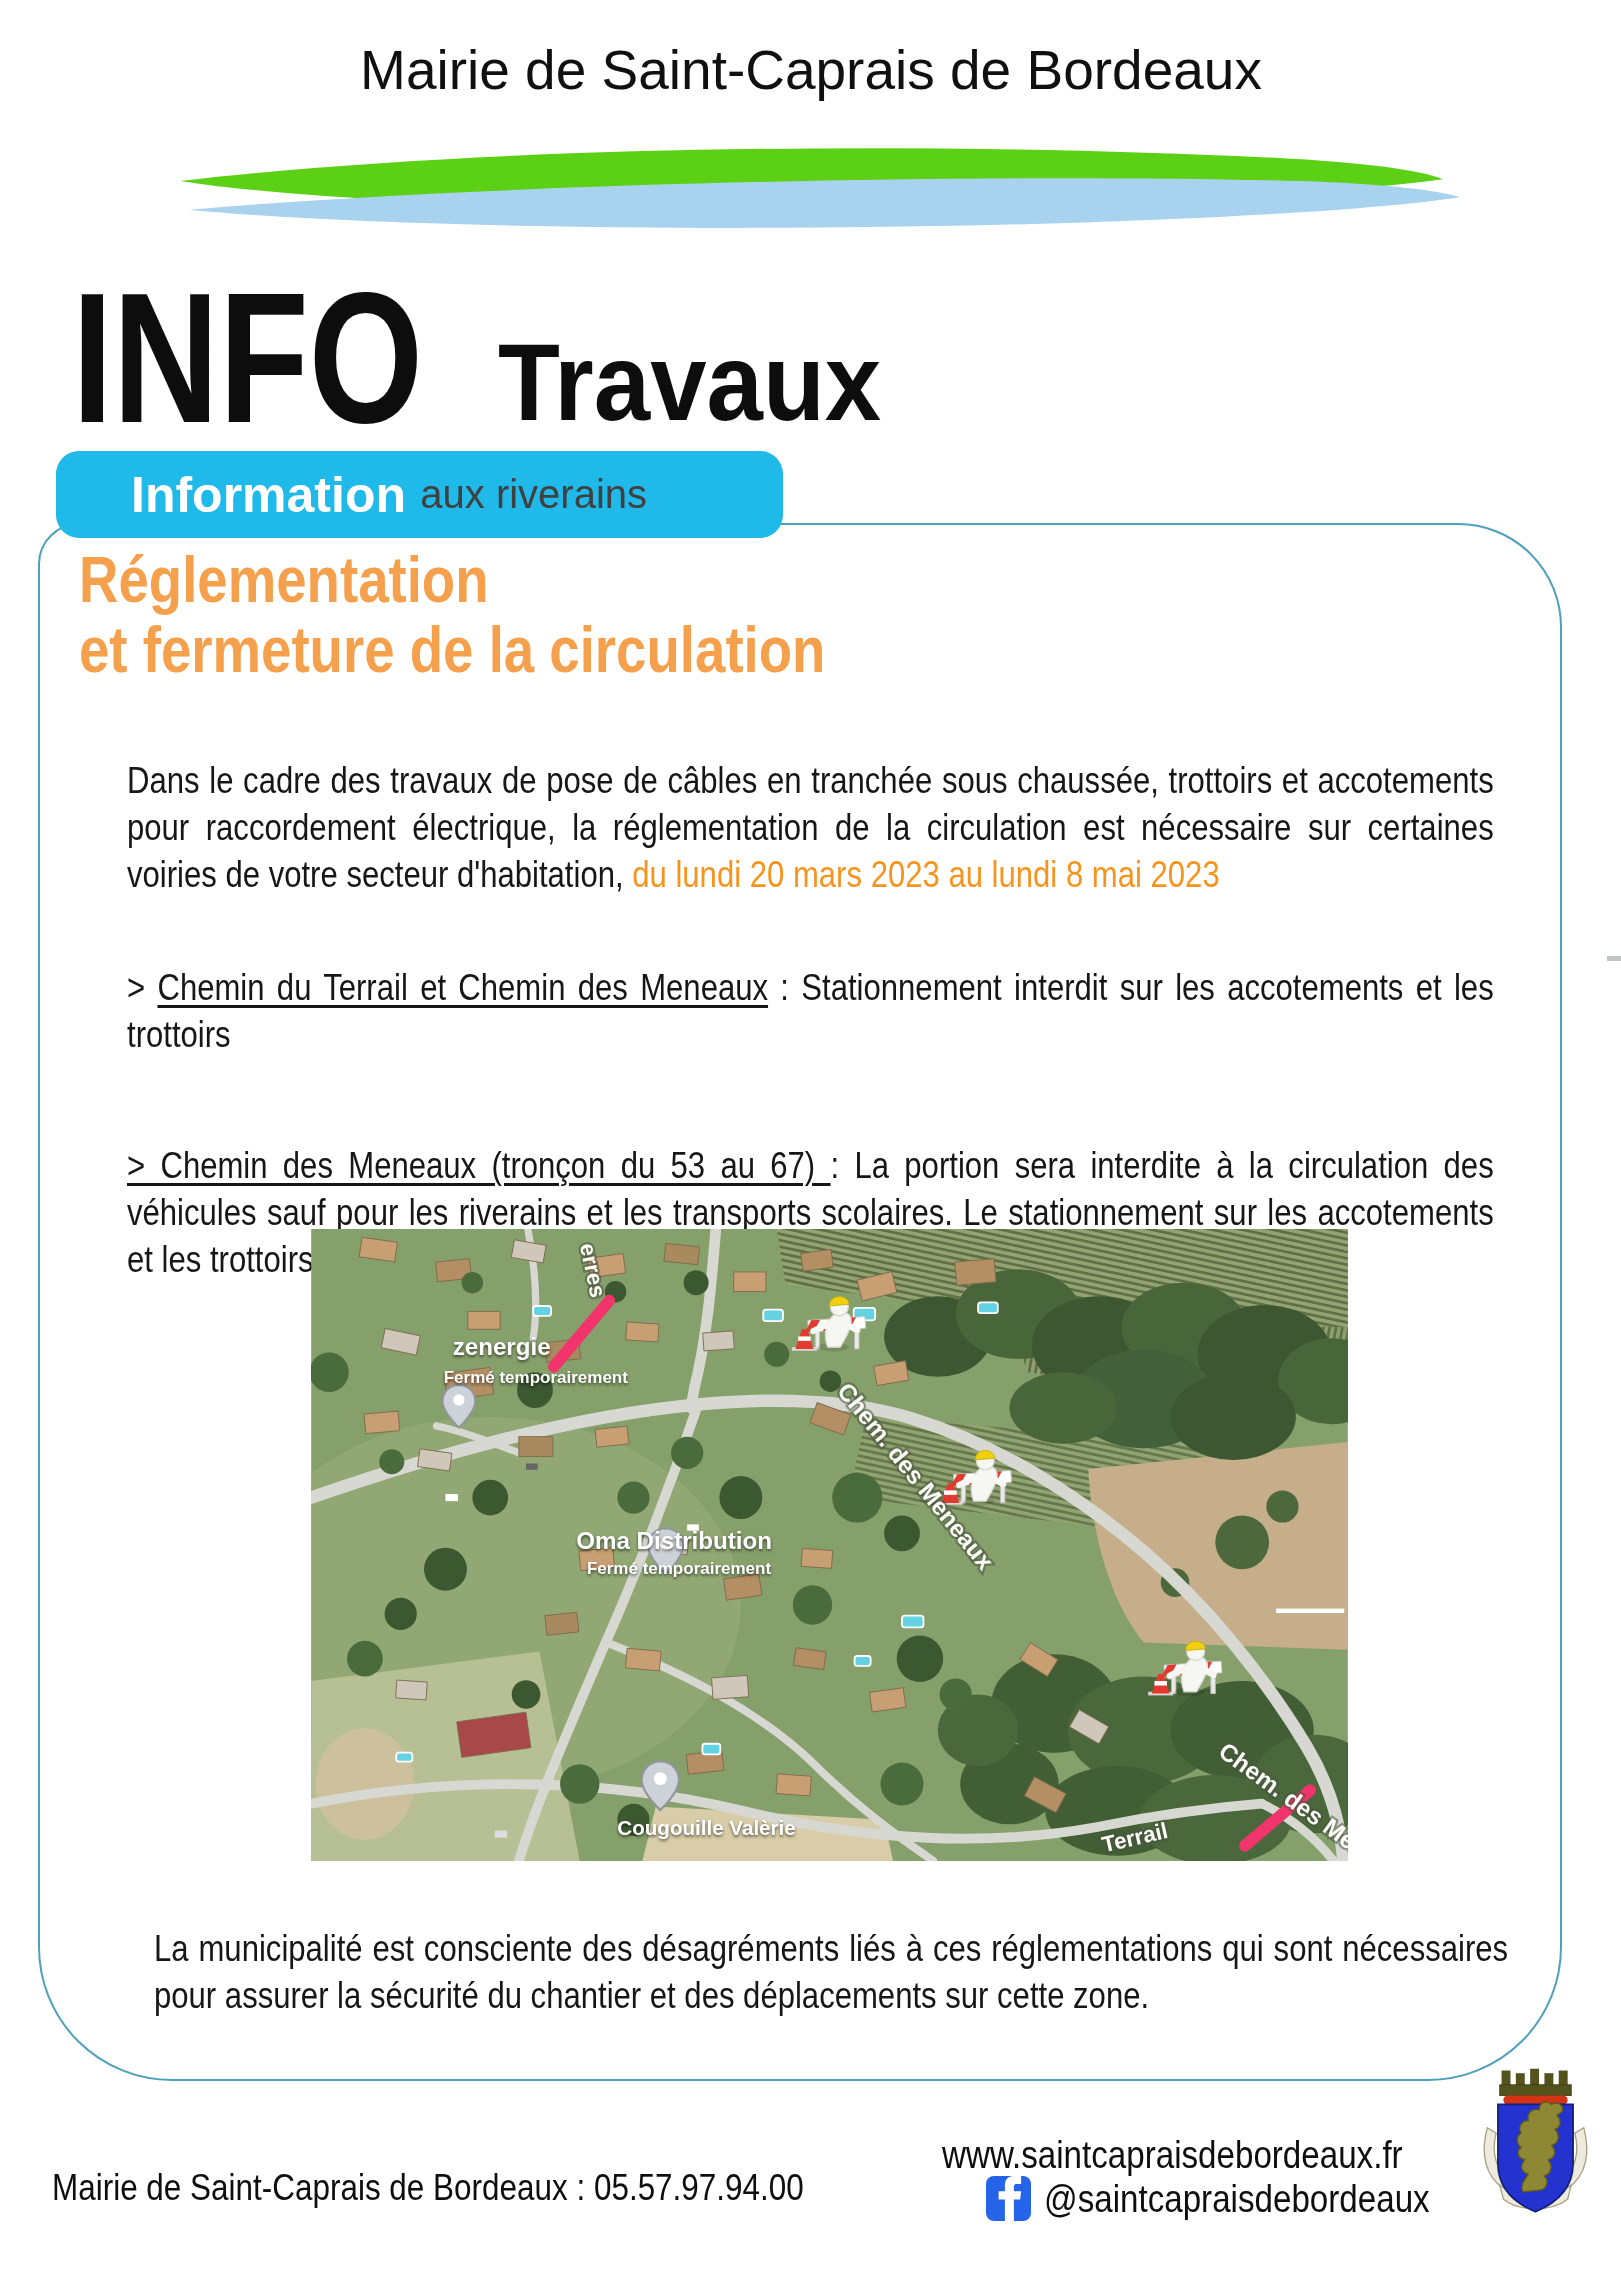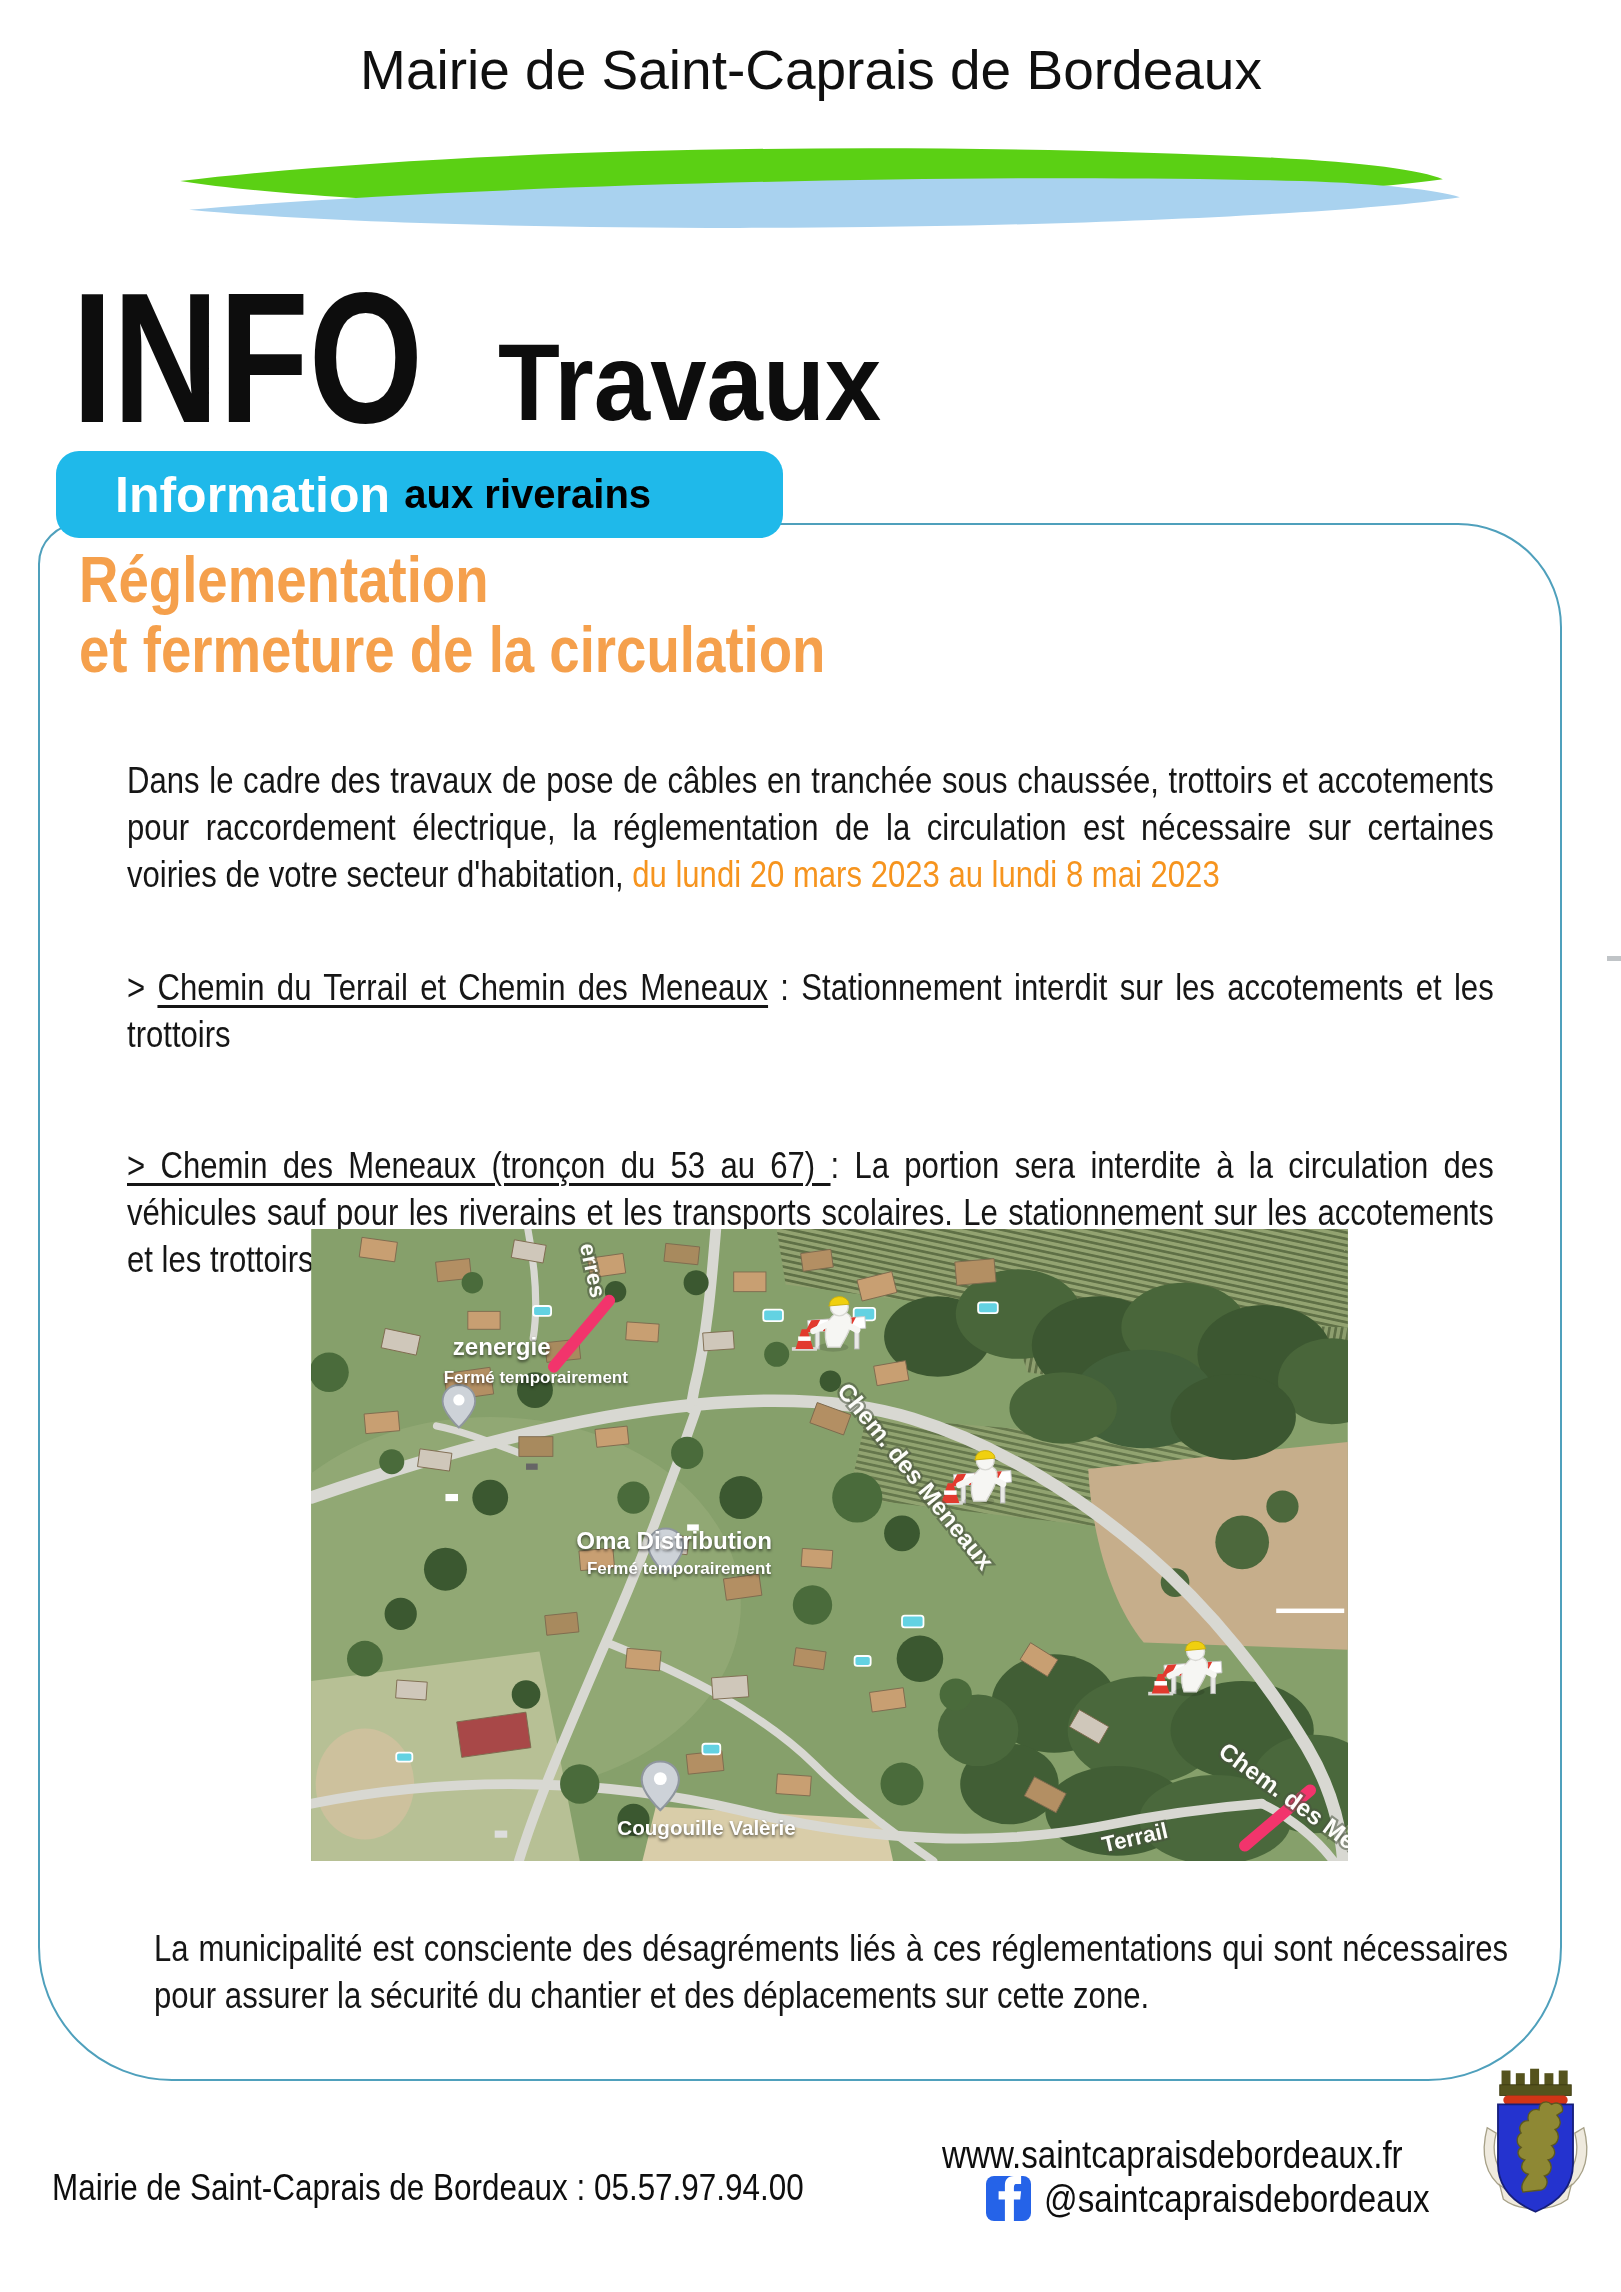--- a/index.html
+++ b/index.html
@@ -22,25 +22,25 @@
   .info-word{
     font-weight:700;line-height:1;color:#0d0d0d;white-space:nowrap;
     transform-origin:0 0;display:block;
   }
   .info-main{left:72px;top:265px;font-size:186px;transform:scaleX(0.79);}
   .info-sub{left:498px;top:328px;font-size:109px;transform:scaleX(0.93);}
   
   .banner{
     left:56px;top:451px;width:727px;height:87px;border-radius:23px;
     background:var(--banner_cyan,#1FB9EA);
-    display:flex;align-items:center;padding-left:59px;box-sizing:border-box;
+    display:flex;align-items:center;padding-left:75px;box-sizing:border-box;
     z-index:3;
   }
   .banner .strong{font-size:50px;font-weight:700;color:#fff;}
-  .banner .rest{font-size:40px;font-weight:700;color:#000000;margin-left:14.3px;}
+  .banner .rest{font-size:40px;font-weight:400;color:#404040;margin-left:14.3px;}
   
   .round-box{
     left:38px;top:523px;width:1520px;height:1554px;
     border:2.7px solid var(--border_teal,#4FA0BC);
     border-radius:41px 104px 134px 134px;
     z-index:1;
   }
   
   .orange-heading{left:79px;top:545px;z-index:4;}
   .orange-heading .line{

